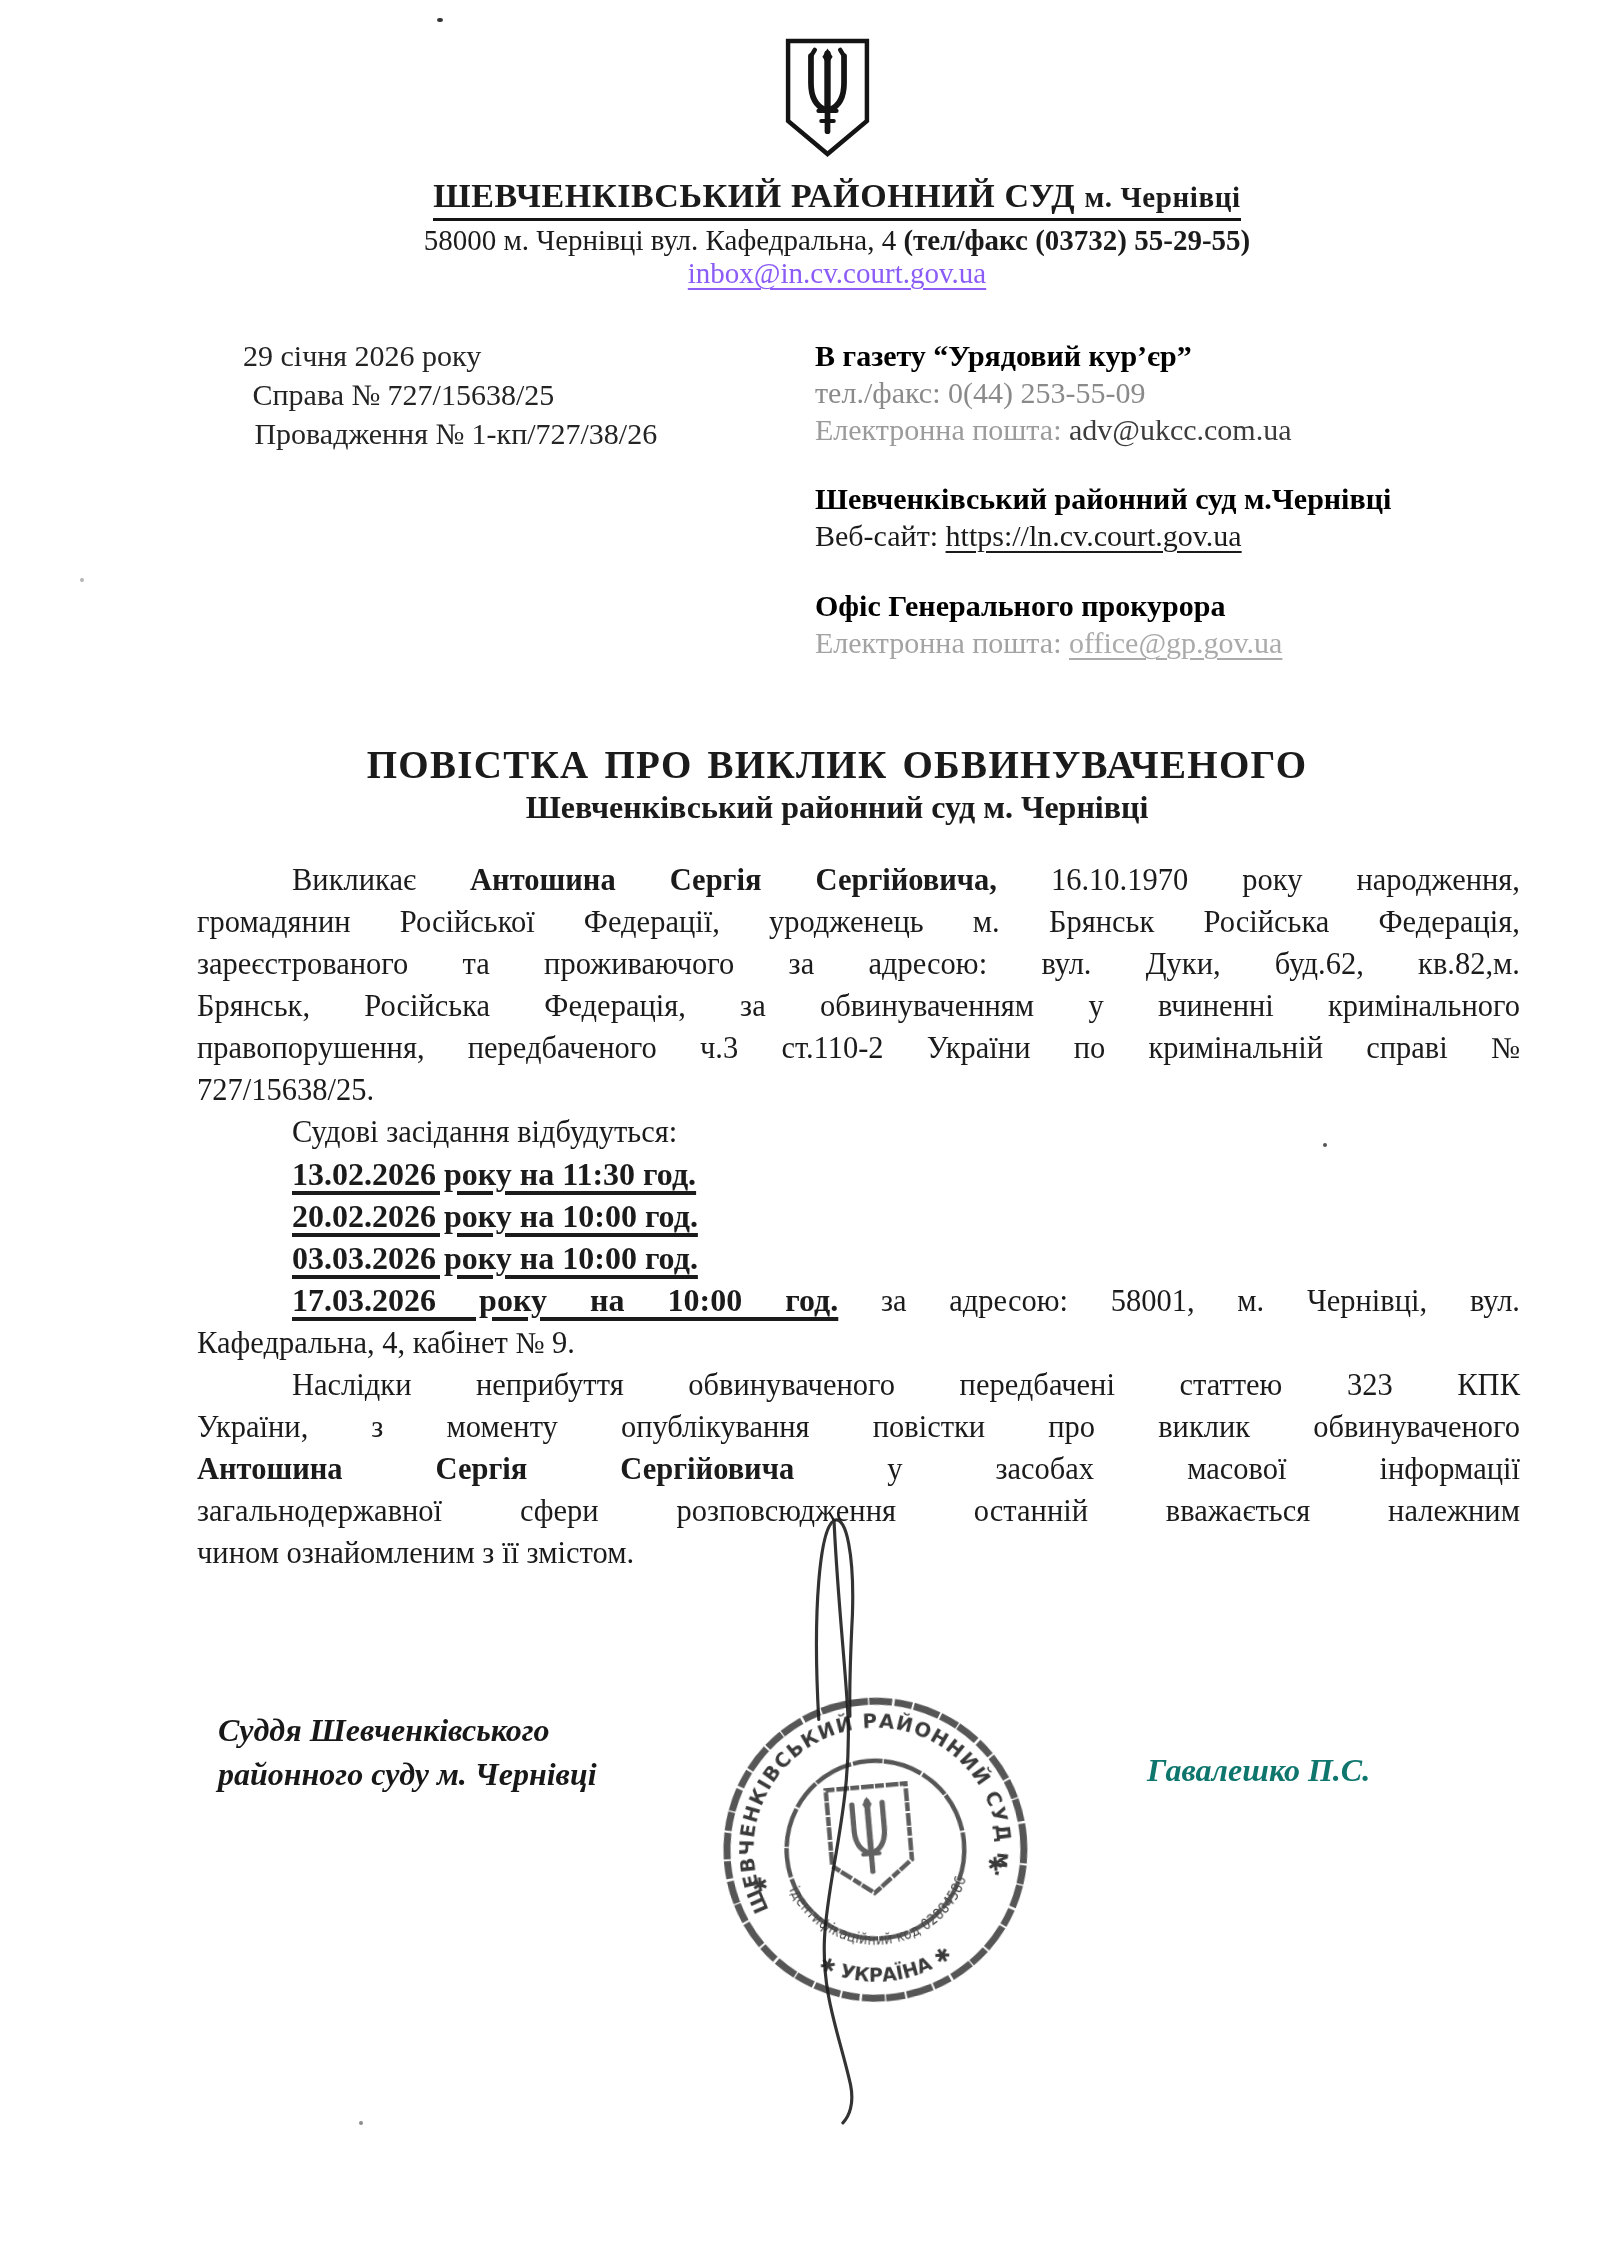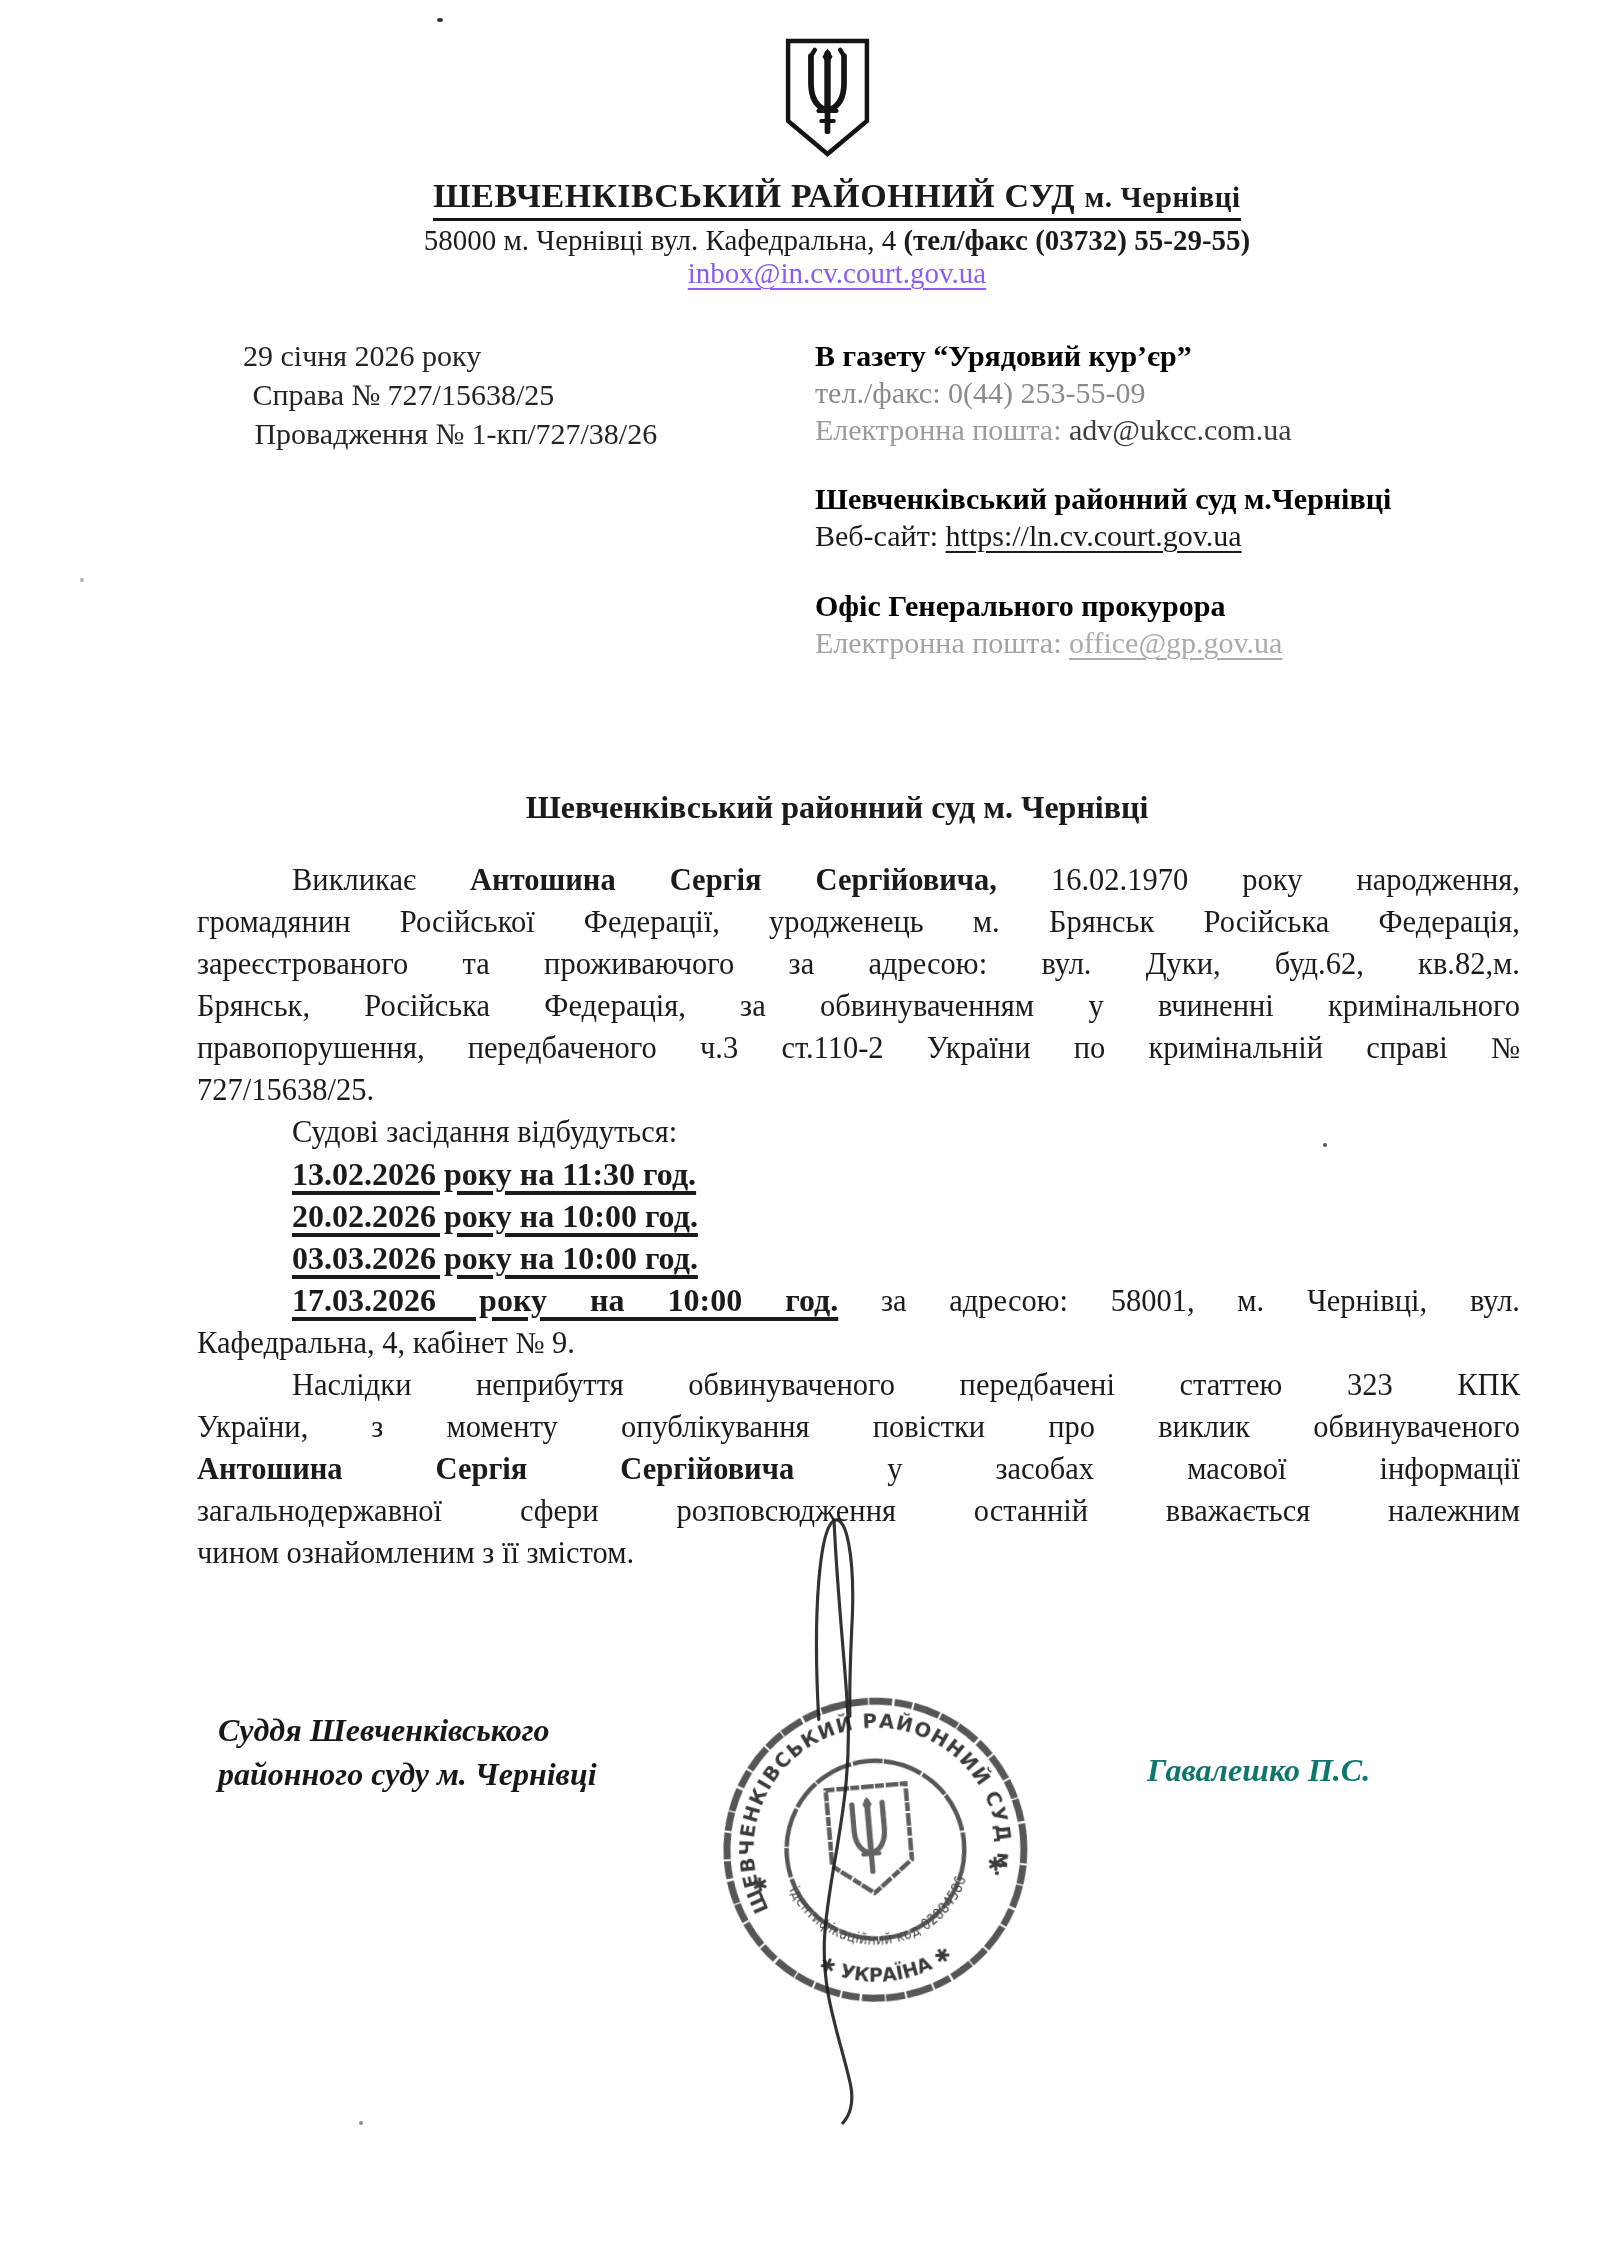--- a/index.html
+++ b/index.html
@@ -111,24 +111,25 @@
     <div class="rec-bold mt50">Шевченківський районний суд м.Чернівці</div>
     <div>
       <span>Веб-сайт: </span><span class="u3">https://ln.cv.court.gov.ua</span>
     </div>
     <div class="rec-bold mt52">Офіс Генерального прокурора</div>
     <div>
       <span class="gray4">Електронна пошта: </span><span class="gray5 u3">office@gp.gov.ua</span>
     </div>
   </div>
 
+  <div class="centerwrap doc-title">ПОВІСТКА ПРО ВИКЛИК ОБВИНУВАЧЕНОГО</div>
   <div class="centerwrap doc-subtitle">Шевченківський районний суд м. Чернівці</div>
 
   <div class="body-text">
-      <div class="line jl ind"><span>Викликає </span><span class="seg-b">Антошина Сергія Сергійовича,</span><span> 16.02.1970 року народження,</span></div>
+      <div class="line jl ind"><span>Викликає </span><span class="seg-b">Антошина Сергія Сергійовича,</span><span> 16.10.1970 року народження,</span></div>
       <div class="line jl"><span>громадянин Російської Федерації, уродженець м. Брянськ Російська Федерація,</span></div>
       <div class="line jl"><span>зареєстрованого та проживаючого за адресою: вул. Дуки, буд.62, кв.82,м.</span></div>
       <div class="line jl"><span>Брянськ, Російська Федерація, за обвинуваченням у вчиненні кримінального</span></div>
       <div class="line jl"><span>правопорушення, передбаченого ч.3 ст.110-2 України по кримінальній справі №</span></div>
       <div class="line ll"><span>727/15638/25.</span></div>
       <div class="line ll ind"><span>Судові засідання відбудуться:</span></div>
       <div class="line ll ind sched"><span class="seg-b seg-u">13.02.2026 року на 11:30 год.</span></div>
       <div class="line ll ind sched"><span class="seg-b seg-u">20.02.2026 року на 10:00 год.</span></div>
       <div class="line ll ind sched"><span class="seg-b seg-u">03.03.2026 року на 10:00 год.</span></div>
       <div class="line jl ind"><span class="seg-u seg-big">17.03.2026 року на 10:00 год.</span><span> за адресою: 58001, м. Чернівці, вул.</span></div>

